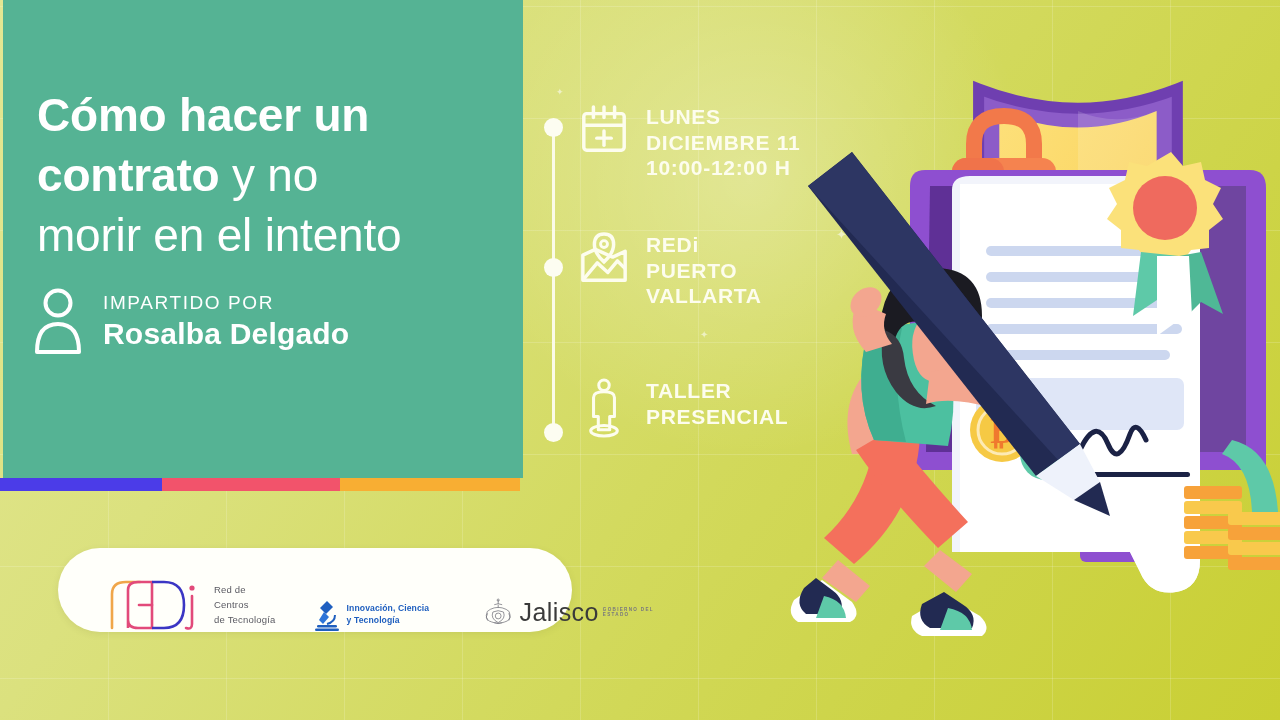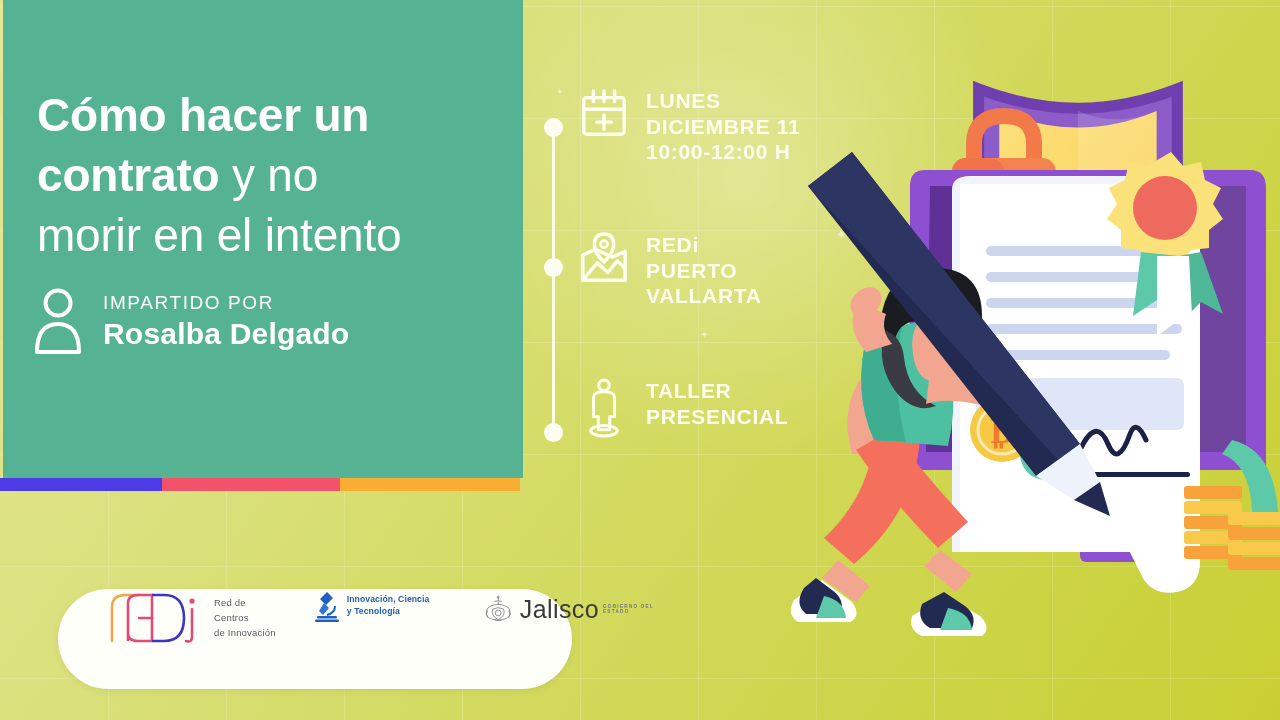--- a/index.html
+++ b/index.html
@@ -61,25 +61,24 @@
   .row { position:absolute; left:42px; display:flex; align-items:flex-start; gap:16px; }
   .row .ico { width:52px; flex:0 0 52px; display:flex; align-items:center; justify-content:center; }
   .row .txt { color:#fdfdee; font-size:21px; font-weight:bold; line-height:1.22; letter-spacing:.7px; }
   .row .txt span { display:block; white-space:nowrap; }
 
   
   .illus { position:absolute; right:0; top:0; width:500px; height:720px; z-index:2; }
 
   
   .logobar {
-    position:absolute; left:58px; top:548px; width:514px; height:100px;
+    position:absolute; left:58px; top:548px; width:514px; height:84px;
     background:#fffffa; border-radius:56px; z-index:6;
-    display:flex; align-items:flex-start;
+    display:flex; align-items:flex-end;
     box-shadow:0 2px 7px rgba(90,90,40,.10);
-    margin-top:41px;
   }
   .lg { display:flex; align-items:center; }
   .lg-redi { margin-left:48px; gap:12px; }
   .redi-txt { font-size:9.5px; color:#5a5a62; line-height:1.58; letter-spacing:.2px; }
   .redi-txt span { display:block; white-space:nowrap; }
   .lg-icyt { margin-left:38px; gap:7px; }
   .icyt-txt { font-size:8.6px; color:#1f5fbf; font-weight:bold; line-height:1.35; letter-spacing:.1px; }
   .icyt-txt span { display:block; white-space:nowrap; }
   .lg-jal { margin-left:52px; align-items:center; gap:4px; }
   .jal-name { font-size:25px; color:#3a3a3a; letter-spacing:.4px; line-height:1; }
@@ -254,21 +253,21 @@
     <i style="width:178px;background:#f2536b;"></i>
     <i style="width:180px;background:#f8ae33;"></i>
   </div>
 
   <div class="details">
     <div class="tl-line"></div>
     <div class="tl-dot" style="top:118px;"></div>
     <div class="tl-dot" style="top:258px;"></div>
     <div class="tl-dot" style="top:423px;"></div>
 
-    <div class="row" style="top:88px;">
+    <div class="row" style="top:104px;">
       <div class="ico">
         <svg viewBox="0 0 52 52" width="50" height="50">
           <rect x="5" y="10" width="42" height="38" rx="3" fill="none" stroke="#fdfdee" stroke-width="3.6"></rect>
           <line x1="5" y1="22" x2="47" y2="22" stroke="#fdfdee" stroke-width="3.6"></line>
           <line x1="15" y1="3" x2="15" y2="14" stroke="#fdfdee" stroke-width="3.6" stroke-linecap="round"></line>
           <line x1="26" y1="3" x2="26" y2="14" stroke="#fdfdee" stroke-width="3.6" stroke-linecap="round"></line>
           <line x1="37" y1="3" x2="37" y2="14" stroke="#fdfdee" stroke-width="3.6" stroke-linecap="round"></line>
           <line x1="26" y1="28" x2="26" y2="43" stroke="#fdfdee" stroke-width="3.6" stroke-linecap="round"></line>
           <line x1="18.5" y1="35.5" x2="33.5" y2="35.5" stroke="#fdfdee" stroke-width="3.6" stroke-linecap="round"></line>
         </svg>
@@ -318,21 +317,21 @@
         <path d="M6 52 L6 18 Q6 6 20 6 L34 6" fill="none" stroke="#f0a64a" stroke-width="2.6" stroke-linecap="round"></path>
         <path d="M22 52 L22 14 Q22 6 32 6 L46 6 L46 52 L32 52 Q22 52 22 44" fill="none" stroke="#e24a7a" stroke-width="2.6" stroke-linejoin="round"></path>
         <path d="M33 29 L46 29" fill="none" stroke="#e24a7a" stroke-width="2.6" stroke-linecap="round"></path>
         <path d="M46 6 L58 6 Q78 6 78 29 Q78 52 58 52 L46 52" fill="none" stroke="#3b36c4" stroke-width="2.6" stroke-linejoin="round"></path>
         <path d="M86 20 L86 48 Q86 54 80 52" fill="none" stroke="#e24a7a" stroke-width="2.6" stroke-linecap="round"></path>
         <circle cx="86" cy="12" r="2.6" fill="#e24a7a"></circle>
       </svg>
       <div class="redi-txt">
         <span>Red de</span>
         <span>Centros</span>
-        <span>de Innovación</span>
+        <span>de Tecnología</span>
       </div>
     </div>
 
     <div class="lg lg-icyt">
       <svg width="26" height="34" viewBox="0 0 26 34">
         <path d="M13 3 L19 9 L12 16 L6 10 Z" fill="#1f5fbf"></path>
         <path d="M10 14 L15 19 L9 26 L5 22 Z" fill="#2d74d8"></path>
         <path d="M13 26 q8 -2 8 -9" fill="none" stroke="#1f5fbf" stroke-width="2"></path>
         <rect x="3" y="27" width="20" height="2.6" rx="1.3" fill="#1f5fbf"></rect>
         <rect x="1" y="30.5" width="24" height="2.6" rx="1.3" fill="#1f5fbf"></rect>

